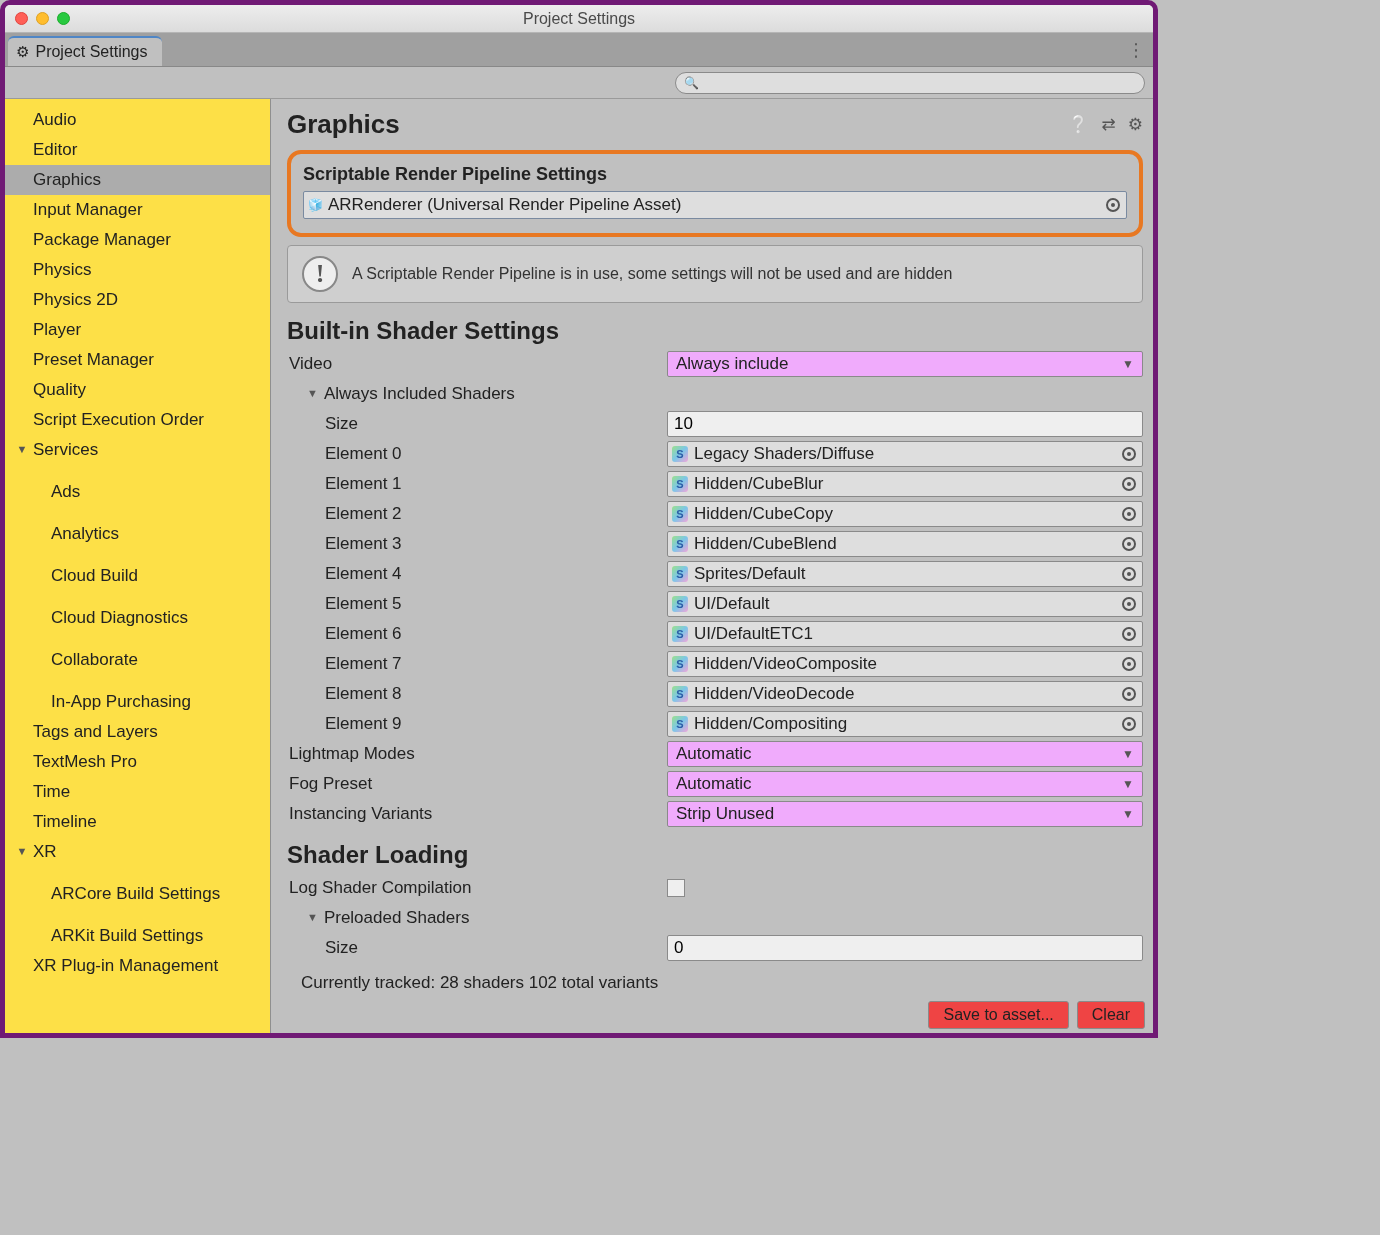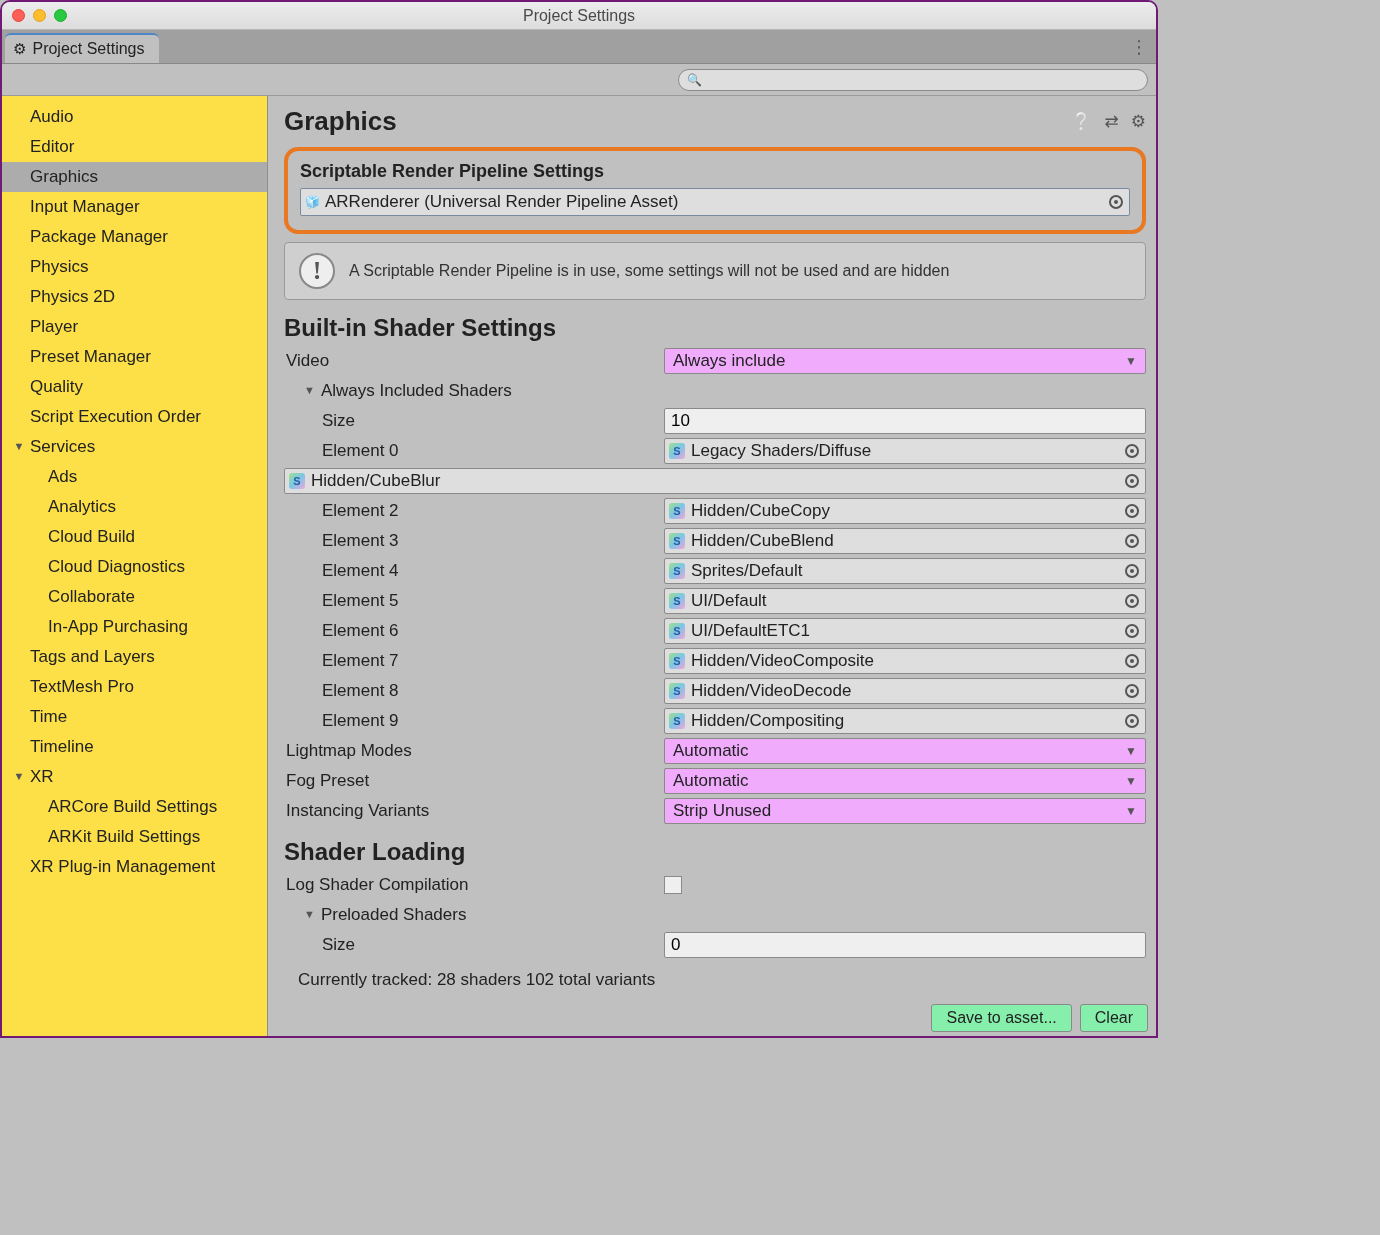--- a/index.html
+++ b/index.html
@@ -11,21 +11,21 @@
     height: 1235px;
     overflow: hidden;
     color: #222;
   }
   .window {
     width: 1158px;
     height: 1038px;
     background: #c0c0c0;
     border-radius: 10px 10px 0 0;
     overflow: hidden;
-    border: 2px solid #701a75;
+    border: 5px solid #701a75;
     position: relative;
   }
   .titlebar {
     height: 28px;
     background: linear-gradient(#ededed,#dcdcdc);
     display: flex;
     align-items: center;
     position: relative;
     border-bottom: 1px solid #b5b5b5;
   }
@@ -83,21 +83,21 @@
     border-right:1px solid #8f8f8f;
     padding-top:6px;
     overflow:hidden;
   }
   .side-item {
     height:30px; display:flex; align-items:center;
     padding-left: 28px;
     font-size:17px;
     cursor:pointer;
   }
-  .side-item.l1 { padding-left: 46px; }
+  .side-item.l1 { padding-left: 46px; margin-top: 12px; }
   .side-item.exp { padding-left:10px; gap:4px; }
   .side-item.exp .tri { font-size:11px; color:#555; width:14px; text-align:center;}
   .side-item.selected { background:#acacac; }
   .main {
     flex:1;
     background:#c0c0c0;
     overflow:hidden;
     position:relative;
   }
   .main-inner { padding: 10px 10px 0 16px; height:100%; display:flex; flex-direction:column; }
@@ -189,21 +189,21 @@
     font-size:11px;font-weight:700;color:#2b5ea8;
   }
   .checkbox {
     width:18px;height:18px;background:#efefef;border:1px solid #8a8a8a;
   }
   .footer {
     position:absolute; bottom:4px; right:8px;
     display:flex; gap:8px;
   }
   .btn {
-    background:#86efac;border:1px solid #8a8a8a;border-radius:3px;
+    background:#ef4444;border:1px solid #8a8a8a;border-radius:3px;
     height:28px; padding:0 14px; font-size:16px;
     display:flex;align-items:center; cursor:pointer;
   }
   .tracked { margin-top:10px; font-size:17px; padding-left:14px;}
 </style>
 </head>
 <body>
 
 <div class="window">
 
@@ -361,20 +361,21 @@
                 <div class="obj-field">
                   <span class="left">
                     <span class="shader-ico">S</span>
                     <span>Legacy Shaders/Diffuse</span>
                   </span>
                   <span class="picker-dot"></span>
                 </div>
               </div>
             </div>
             <div class="row">
+              <div class="label ind2">Element 1</div>
               <div class="field">
                 <div class="obj-field">
                   <span class="left">
                     <span class="shader-ico">S</span>
                     <span>Hidden/CubeBlur</span>
                   </span>
                   <span class="picker-dot"></span>
                 </div>
               </div>
             </div>

